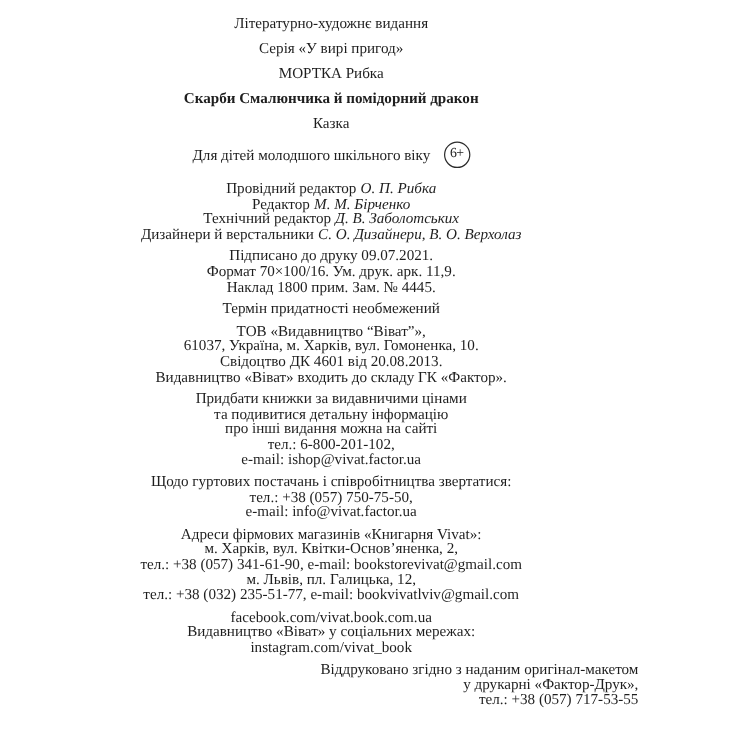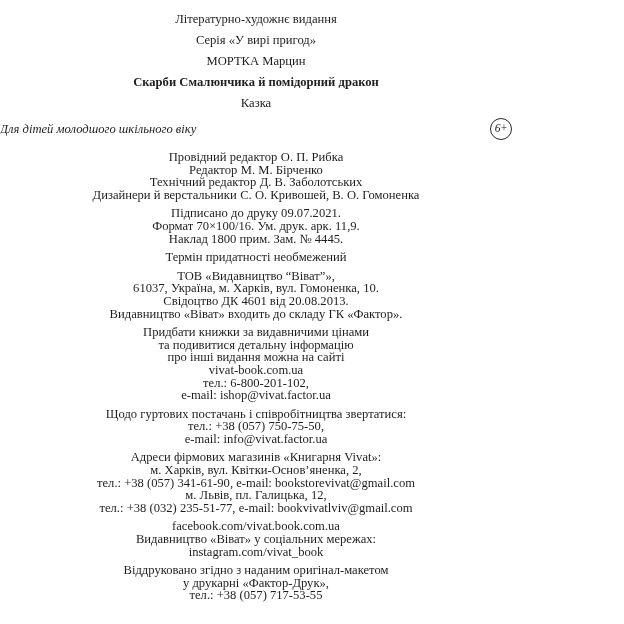--- a/index.html
+++ b/index.html
@@ -14,96 +14,98 @@
     font-family: "Liberation Serif", "DejaVu Serif", serif;
     color: #1e1e1e;
     font-size: 12.6px;
   }
   .page {
     box-sizing: border-box;
     width: 512px;
     height: 624px;
     padding-top: 13px;
     text-align: center;
+    margin-left: 20px;
   }
   .hline {
     line-height: 13px;
     margin: 0 0 8px 0;
   }
   .title-line {
     font-weight: bold;
   }
   .age-row {
     display: flex;
-    justify-content: space-between;
+    justify-content: center;
     align-items: center;
     gap: 11px;
     margin: 0 0 11px 0;
-    font-style: italic;
   }
   .age-badge {
     box-sizing: border-box;
     width: 22px;
     height: 22px;
     border: 1.3px solid #2a2a2a;
     border-radius: 50%;
     display: flex;
     align-items: center;
     justify-content: center;
     font-size: 11.5px;
     line-height: 1;
     letter-spacing: -0.5px;
   }
   .block {
     margin: 0 0 6px 0;
   }
   .block:last-child {
     margin-bottom: 0;
+    text-align: right;
   }
   .line {
     line-height: 12.6px;
   }
   .role {
     margin-right: 0.28em;
     text-align: center;
   }
   .italic {
+    font-style: italic;
   }
   .bold {
     font-weight: normal;
   }
 </style>
 </head>
 <body>
 
 <div class="page">
 
   <div class="hline">Літературно-художнє видання</div>
   <div class="hline">Серія «У вирі пригод»</div>
-  <div class="hline">МОРТКА Марцин</div>
+  <div class="hline">МОРТКА Рибка</div>
   <div class="hline title-line">Скарби Смалюнчика й помідорний дракон</div>
   <div class="hline">Казка</div>
 
   <div class="age-row">
     <span>Для дітей молодшого шкільного віку</span>
     <span class="age-badge">6+</span>
   </div>
 
   <div class="block">
     <div class="line">
       <span class="role">Провідний редактор</span><span class="italic">О. П. Рибка</span>
     </div>
     <div class="line">
       <span class="role">Редактор</span><span class="italic">М. М. Бірченко</span>
     </div>
     <div class="line">
       <span class="role">Технічний редактор</span><span class="italic">Д. В. Заболотських</span>
     </div>
     <div class="line">
-      <span class="role">Дизайнери й верстальники</span><span class="italic">С. О. Кривошей, В. О. Гомоненка</span>
+      <span class="role">Дизайнери й верстальники</span><span class="italic">С. О. Дизайнери, В. О. Верхолаз</span>
     </div>
   </div>
 
   <div class="block">
     <div class="line">Підписано до друку 09.07.2021.</div>
     <div class="line">Формат 70×100/16. Ум. друк. арк. 11,9.</div>
     <div class="line">Наклад 1800 прим. Зам. № 4445.</div>
   </div>
 
   <div class="block">
@@ -114,21 +116,20 @@
     <div class="line">ТОВ «Видавництво “Віват”»,</div>
     <div class="line">61037, Україна, м. Харків, вул. Гомоненка, 10.</div>
     <div class="line">Свідоцтво ДК 4601 від 20.08.2013.</div>
     <div class="line bold">Видавництво «Віват» входить до складу ГК «Фактор».</div>
   </div>
 
   <div class="block">
     <div class="line">Придбати книжки за видавничими цінами</div>
     <div class="line">та подивитися детальну інформацію</div>
     <div class="line">про інші видання можна на сайті</div>
-    <div class="line">vivat-book.com.ua</div>
     <div class="line">тел.: 6-800-201-102,</div>
     <div class="line">e-mail: ishop@vivat.factor.ua</div>
   </div>
 
   <div class="block">
     <div class="line">Щодо гуртових постачань і співробітництва звертатися:</div>
     <div class="line">тел.: +38 (057) 750-75-50,</div>
     <div class="line">e-mail: info@vivat.factor.ua</div>
   </div>
 

